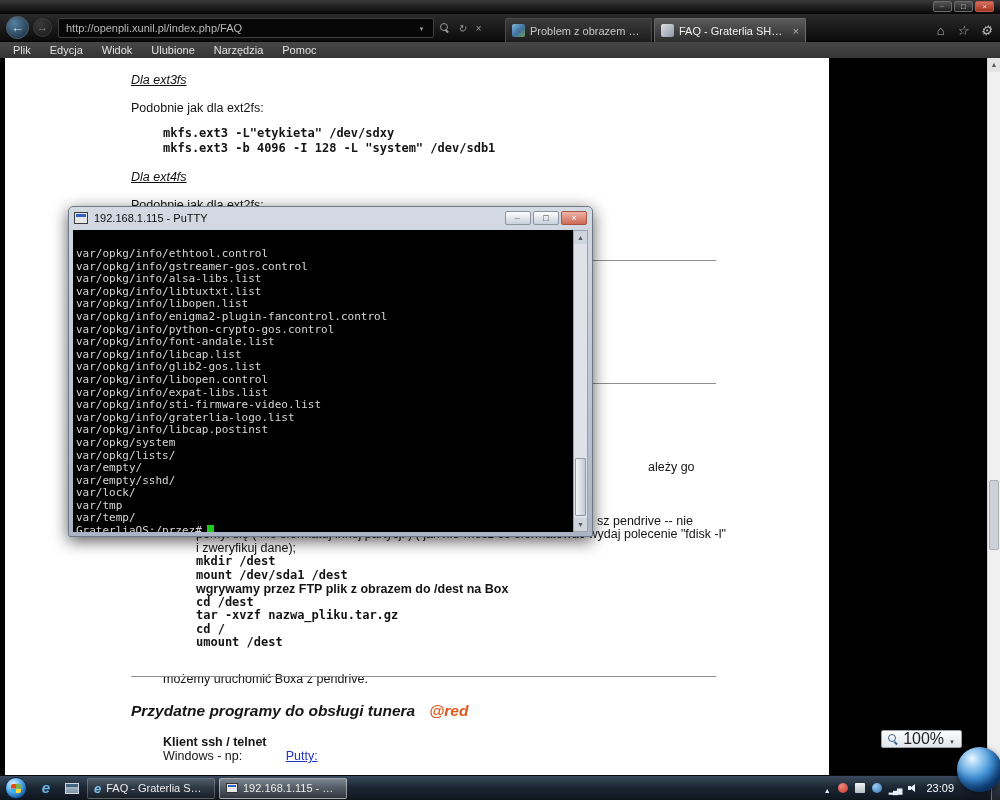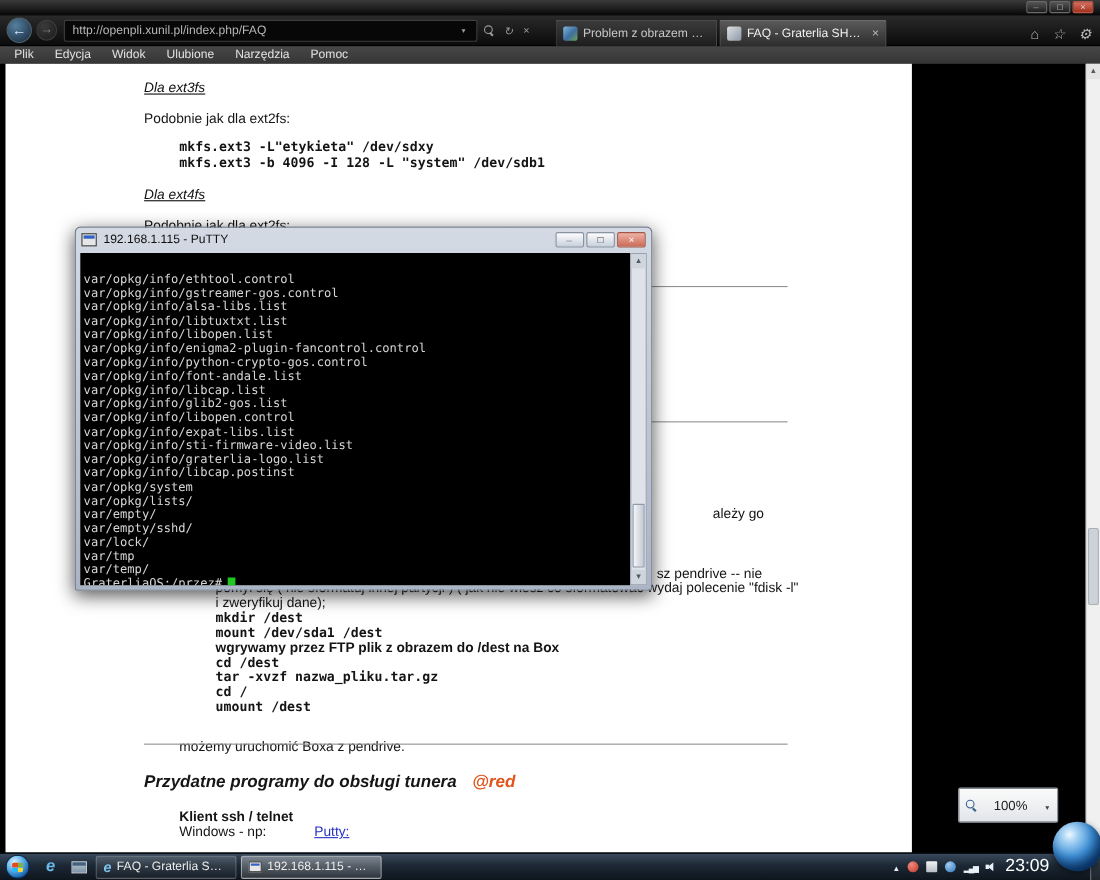--- a/index.html
+++ b/index.html
@@ -56,21 +56,21 @@
   .phr { position:absolute; height:1px; background:#909090; }
   .bighead { font-size:15.5px; font-weight:bold; font-style:italic; color:#161616; }
   .author { color:#e0561c; margin-left:14px; }
   .plink { color:#2433c8; text-decoration:underline;padding-left:40px; }
 
   .vscroll { position:absolute; right:0; top:58px; bottom:0; width:13px; background:#f0f0f0; border-left:1px solid #d2d2d2; }
   .varr { position:absolute; left:0; width:12px; height:14px; color:#5a5a5a; font-size:7px; text-align:center; line-height:14px; background:#e4e4e4; }
   .varr.up{top:0;} .varr.dn{bottom:0;}
   .vthumb { position:absolute; left:1px; top:422px; width:10px; height:70px; background:#cdd2d8; border:1px solid #aab0b8; border-radius:2px; }
 
-  .zoom-badge { position:absolute; right:38px; bottom:27px; height:32px; display:flex; align-items:center; gap:15px; padding:0 6px; background:linear-gradient(#fbfbfb,#e2e5e9); border:1px solid #9aa2aa; border-radius:2px; font-size:12px; color:#222; z-index:40; }
+  .zoom-badge { position:absolute; right:38px; bottom:27px; height:18px; display:flex; align-items:center; gap:5px; padding:0 6px; background:linear-gradient(#fbfbfb,#e2e5e9); border:1px solid #9aa2aa; border-radius:2px; font-size:16px; color:#222; z-index:40; }
   .zmag { position:relative; width:10px; height:10px; }
   .zmag::before { content:""; position:absolute; left:0; top:0; width:6px; height:6px; border:1.5px solid #38648c; border-radius:50%; }
   .zmag::after { content:""; position:absolute; left:7px; top:7px; width:4px; height:2px; background:#38648c; transform:rotate(45deg); transform-origin:0 0; }
   .zdrop::before { content:"▼"; font-size:6px; color:#444; }
 
   
   .putty { position:absolute; left:68px; top:206px; width:525px; height:331px; z-index:50; background:linear-gradient(#d4dae4,#aab4c4); border:1px solid #6f7887; border-radius:5px 5px 2px 2px; box-shadow:0 4px 16px rgba(0,0,0,.65); }
   .ptitle { height:21px; display:flex; align-items:center; gap:6px; padding:0 5px; font-size:11px; color:#0d0d0d; }
   .picon { width:14px; height:12px; background:#e6e6e6; border:1px solid #3c3c3c; position:relative; flex:none; }
   .picon::before { content:""; position:absolute; left:1px; top:1px; right:1px; height:3px; background:#2f62c4; }
@@ -104,21 +104,21 @@
   .tray { margin-left:auto; display:flex; align-items:center; gap:7px; padding-right:46px; color:#fff; }
   .chev::before { content:"▲"; font-size:7px; color:#e8eef4; }
   .dot { width:10px; height:10px; border-radius:50%; }
   .dot.red { background:radial-gradient(circle at 35% 30%,#f08a7e,#c03326); }
   .dot.blue { background:radial-gradient(circle at 35% 30%,#9fcdf2,#2d72b8); }
   .sq.gray { width:10px; height:10px; background:linear-gradient(#f2f2f2,#b8bec6); border-radius:1px; }
   .netbars::before { content:"▂▄▆"; font-size:7px; letter-spacing:-1px; color:#e9f1f8; }
   .spk { position:relative; width:11px; height:10px; }
   .spk::before { content:""; position:absolute; left:0; top:3px; width:3px; height:4px; background:#e9f1f8; }
   .spk::after { content:""; position:absolute; left:2px; top:1px; border-top:4px solid transparent; border-bottom:4px solid transparent; border-right:5px solid #e9f1f8; }
-  .clock { font-size:16px; color:#fff; }
+  .clock { font-size:11px; color:#fff; }
   .showdesk { position:absolute; right:0; top:0; width:9px; height:25px; border-left:1px solid rgba(255,255,255,.35); background:rgba(255,255,255,.07); }
 
   .sphere { position:absolute; right:-2px; bottom:8px; width:45px; height:45px; border-radius:50%; z-index:120;
     background:radial-gradient(circle at 34% 26%,#eef8ff 0%,#a5d2f4 16%,#3f90d6 45%,#14straightforward,#135a9e 72%,#0a3a6d 100%);
     background:radial-gradient(circle at 34% 26%,#eef8ff 0%,#a5d2f4 16%,#3f90d6 45%,#135a9e 72%,#0a3a6d 100%);
     box-shadow:inset -4px -7px 10px rgba(0,0,25,.45), 0 2px 6px rgba(0,0,0,.55); }
 </style>
 </head>
 <body>
 

